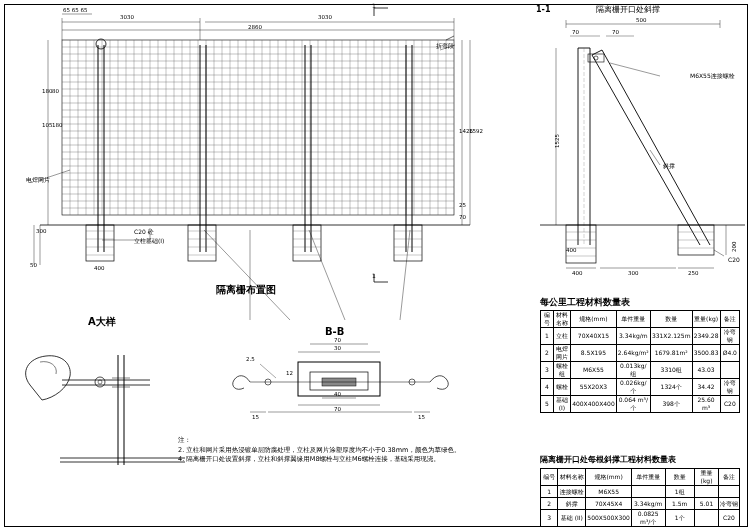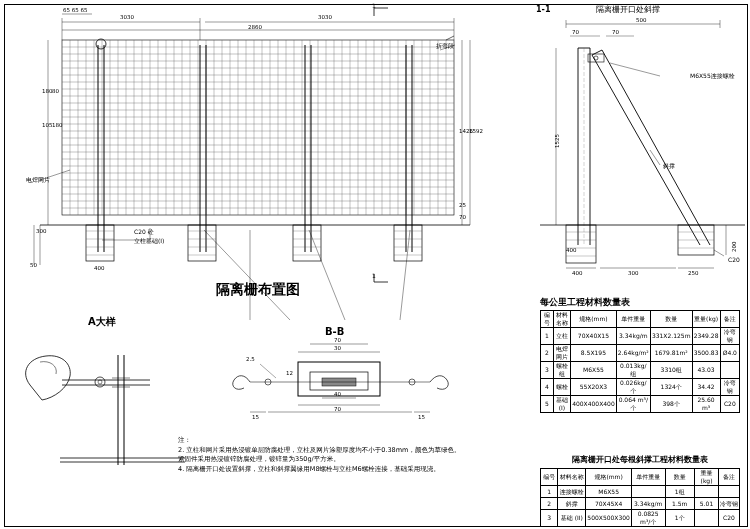--- a/index.html
+++ b/index.html
@@ -9,21 +9,21 @@
     font-family:"DejaVu Sans","Liberation Sans",sans-serif;
     color:#000;
     position:relative;
     overflow:hidden;
   }
   .sheet{position:absolute;left:0;top:0;width:750px;height:529px;}
   .frame{position:absolute;left:4px;top:4px;width:742px;height:521px;border:1px solid #000;}
   .txt{position:absolute;font-size:6px;line-height:7px;white-space:nowrap;}
   .t8{font-size:8px;}
   .t9{font-size:10px;}
-  .t10{font-size:14px;}
+  .t10{font-size:10px;}
   .bold{font-weight:bold;text-align:center;}
   .rot{transform:rotate(-90deg);transform-origin:left top;}
   table.mat{position:absolute;border-collapse:collapse;font-size:6px;}
   table.mat td,table.mat th{border:1px solid #000;padding:0 1px;text-align:center;height:11px;font-weight:normal;font-size:6px;line-height:8px;}
   .notes{position:absolute;font-size:6.5px;line-height:9.5px;}
   .notes div{white-space:nowrap;}
   svg{position:absolute;left:0;top:0;overflow:visible;}
   .dim{font-size:5.5px;}
 </style>
 </head>
@@ -353,21 +353,20 @@
       <line x1="124" y1="355" x2="124" y2="465" stroke-width="1"></line>
       <line x1="60" y1="458" x2="185" y2="458" stroke-width="0.8"></line>
       <line x1="60" y1="462" x2="185" y2="462" stroke-width="0.8"></line>
     </g>
   </svg>
   <div class="txt t9 bold" style="left:88px;top:318px;">A大样</div>
 
   <div class="notes" style="left:178px;top:436px;width:360px;">
     <div>注：</div>
     <div>2. 立柱和网片采用热浸镀单层防腐处理，立柱及网片涂塑厚度均不小于0.38mm，颜色为草绿色。</div>
-    <div>   紧固件采用热浸镀锌防腐处理，镀锌量为350g/平方米。</div>
     <div>4. 隔离栅开口处设置斜撑，立柱和斜撑翼缘用M8螺栓与立柱M6螺栓连接，基础采用现浇。</div>
   </div>
   <div class="txt t8" style="left:178px;top:436px;"></div>
 
   <div style="position:absolute;left:540px;top:296px;width:200px;text-align:left;font-size:9px;font-weight:bold;">每公里工程材料数量表</div>
   <table class="mat" style="left:540px;top:310px;width:200px;">
     <thead>
       <tr>
         <th style="width:20px;">编号</th>
         <th style="width:36px;">材料名称</th>
@@ -420,21 +419,21 @@
         <td>基础 (I)</td>
         <td>400X400X400</td>
         <td>0.064 m³/个</td>
         <td>398个</td>
         <td>25.60 m³</td>
         <td>C20</td>
       </tr>
     </tbody>
   </table>
 
-  <div style="position:absolute;left:540px;top:454px;width:200px;text-align:center;font-size:8px;font-weight:bold;">隔离栅开口处每根斜撑工程材料数量表</div>
+  <div style="position:absolute;left:540px;top:454px;width:200px;font-size:8px;font-weight:bold;">隔离栅开口处每根斜撑工程材料数量表</div>
   <table class="mat" style="left:540px;top:468px;width:200px;">
     <thead>
       <tr>
         <th style="width:20px;">编号</th>
         <th style="width:36px;">材料名称</th>
         <th style="width:34px;">规格(mm)</th>
         <th style="width:32px;">单件重量</th>
         <th style="width:34px;">数量</th>
         <th style="width:26px;">重量(kg)</th>
         <th style="width:22px;">备注</th>

